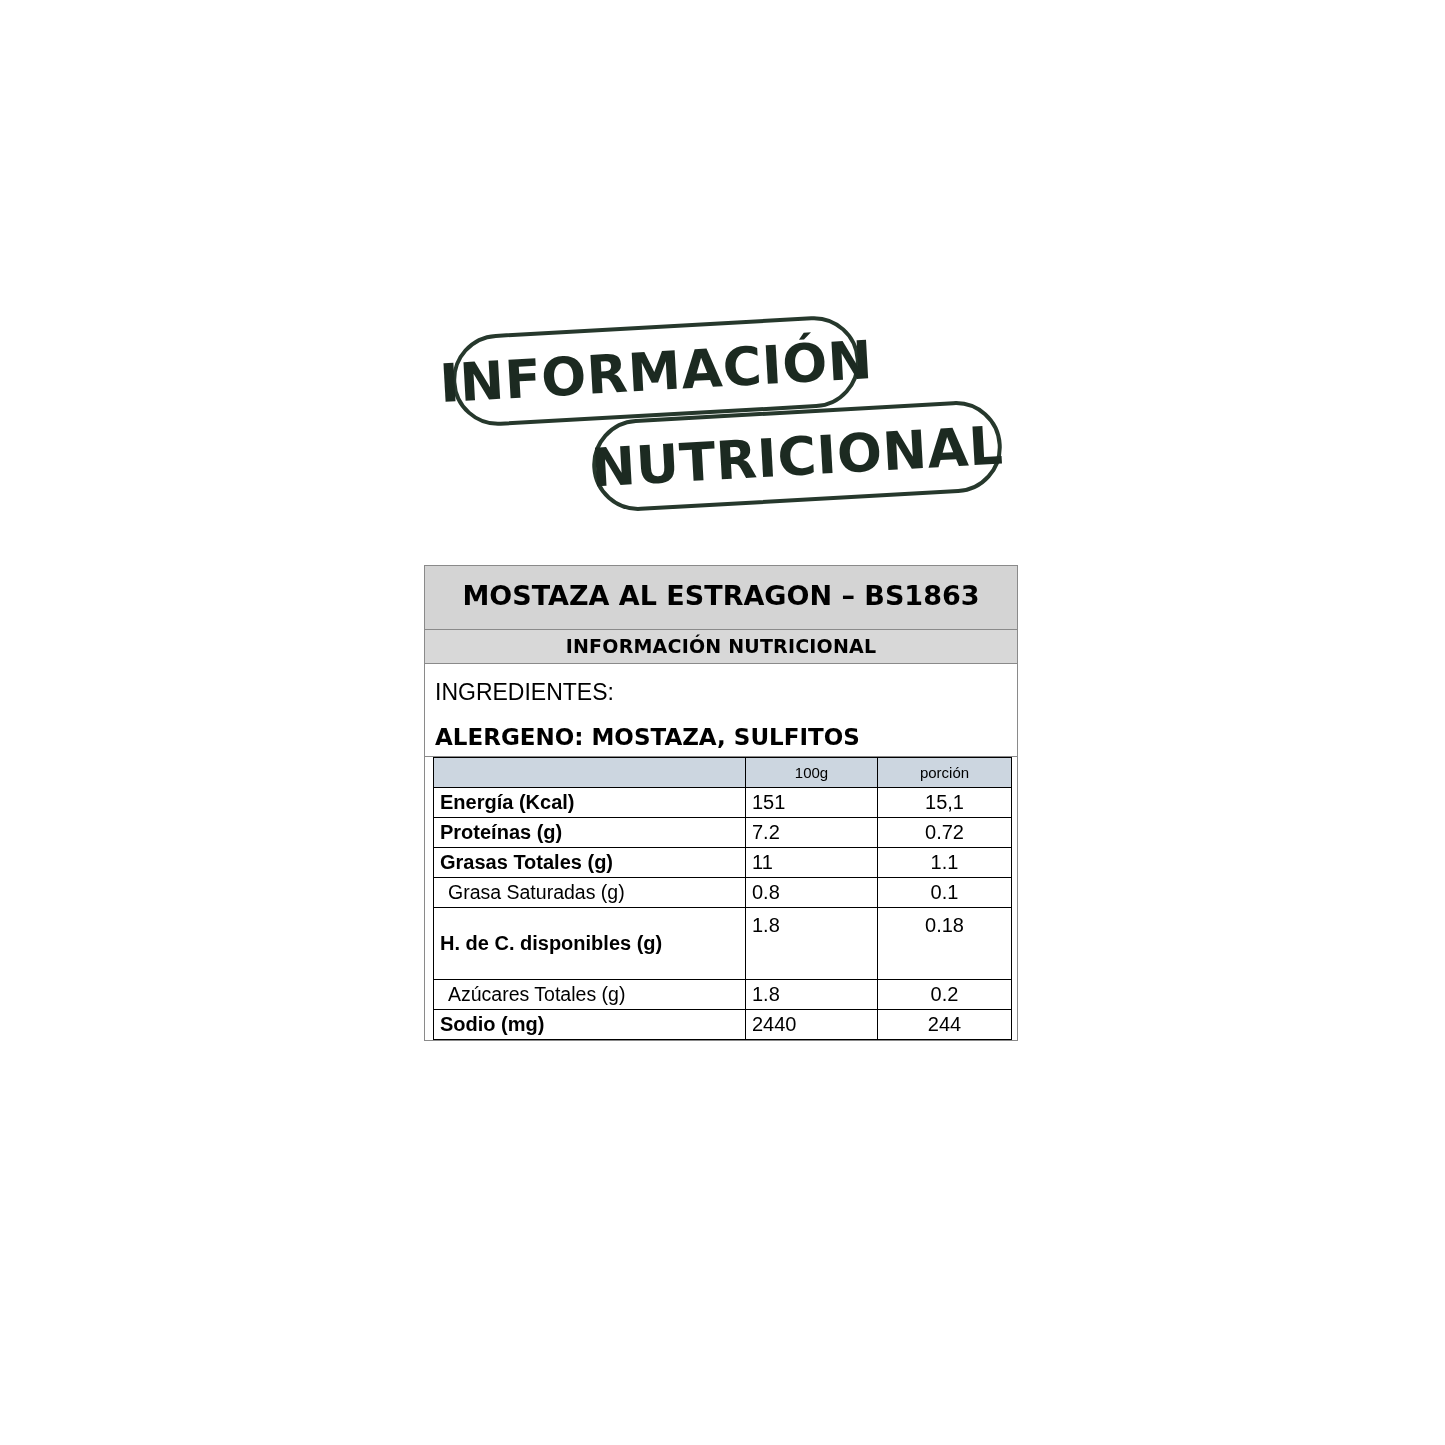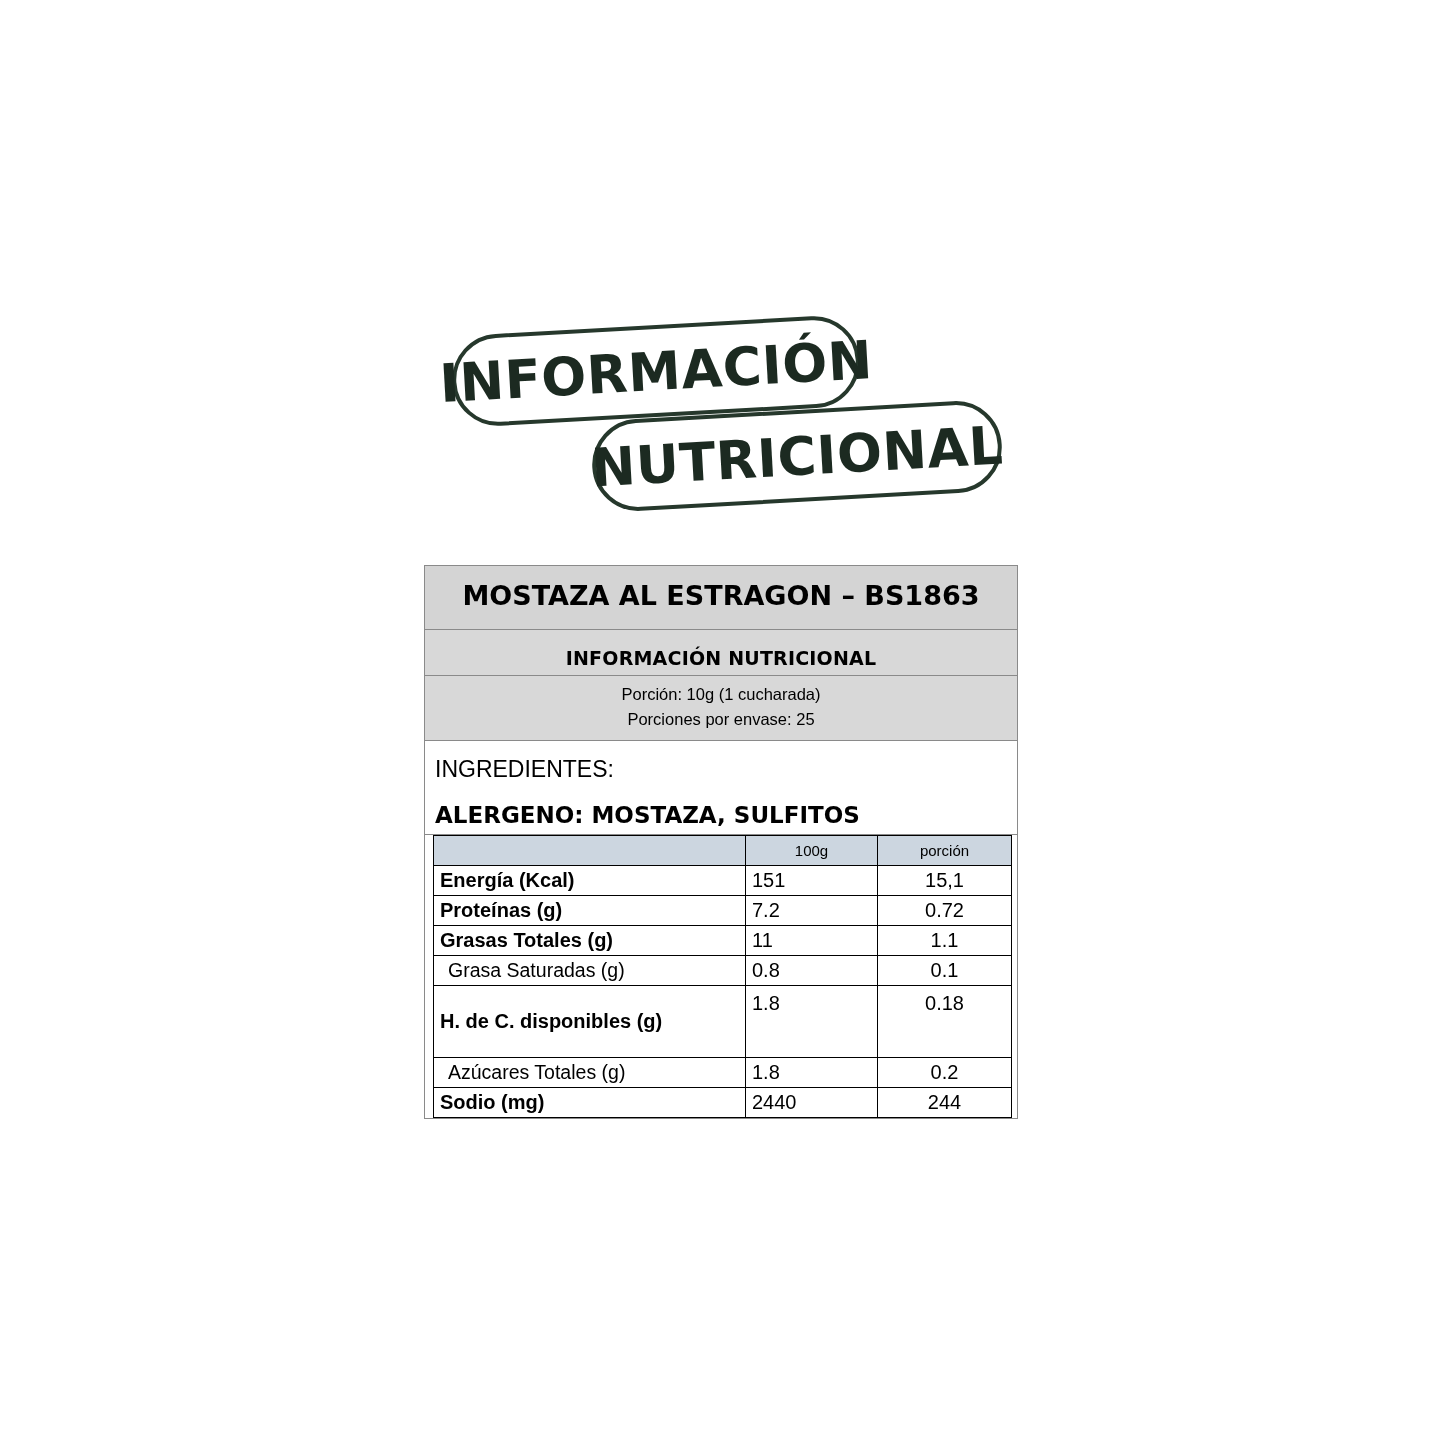--- a/index.html
+++ b/index.html
@@ -89,21 +89,20 @@
     background: #d8d8d8;
     text-align: center;
     padding: 5px 0 6px 0;
     border-bottom: 1px solid #8a8a8a;
   }
   .subtitle-band .s {
     font-family: "DejaVu Sans", sans-serif;
     font-weight: 700;
     font-size: 19px;
     letter-spacing: 0.2px;
-    margin-top: 12px;
   }
 
   .portion-band {
     background: #d8d8d8;
     text-align: center;
     padding: 6px 0 9px 0;
     border-bottom: 1px solid #8a8a8a;
   }
   .portion-band div {
     font-size: 16.5px;
@@ -202,24 +201,20 @@
   <div class="panel" style="position:static;left:auto;top:auto;">
 
     <div class="title-band">
       <div class="t">MOSTAZA AL ESTRAGON – BS1863</div>
     </div>
 
     <div class="subtitle-band">
       <div class="s">INFORMACIÓN NUTRICIONAL</div>
     </div>
 
-    <div class="portion-band">
-      <div>Porción: 10g (1 cucharada)</div>
-      <div>Porciones por envase: 25</div>
-    </div>
 
     <div class="ing-block">
       <div class="ing-title">INGREDIENTES:</div>
     </div>
 
     <div class="allergen">ALERGENO: MOSTAZA, SULFITOS</div>
 
     <table class="nutri">
       <colgroup>
         <col class="c-label">

